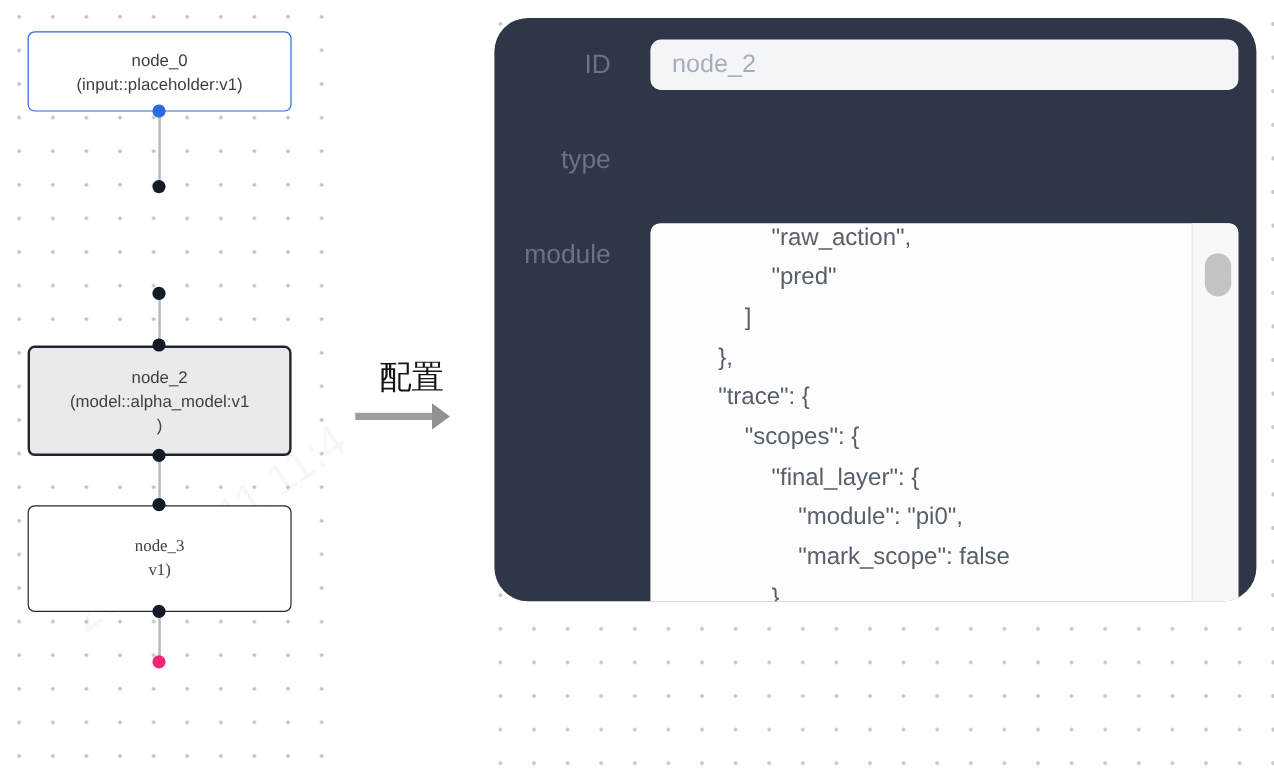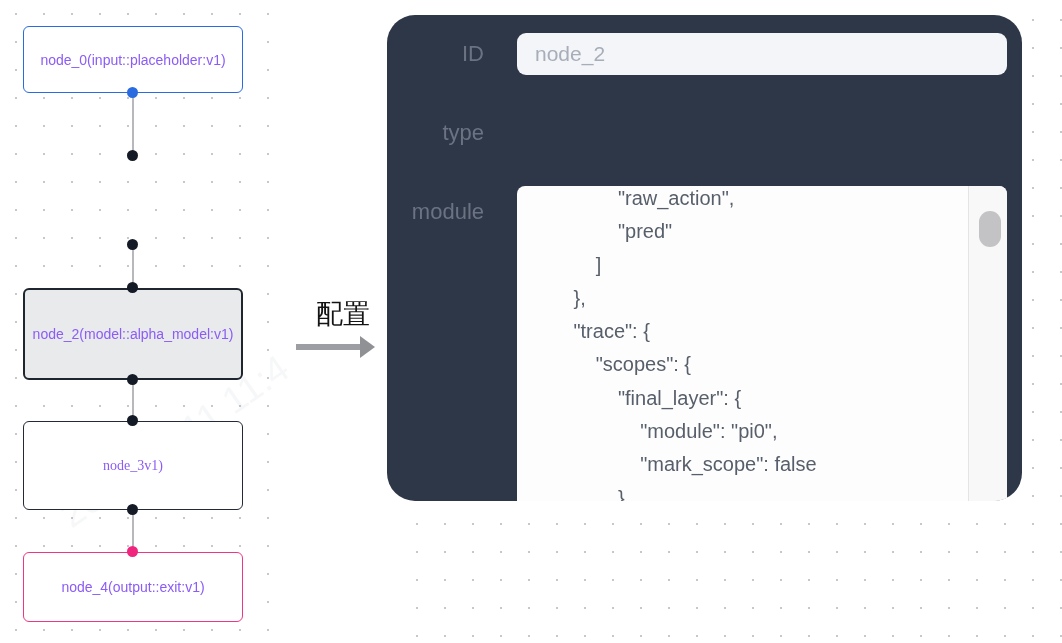--- a/index.html
+++ b/index.html
@@ -36,27 +36,27 @@
   .edge-3 { top: 510px; height: 42px; }
 
   .node {
     position: absolute;
     left: 23px;
     width: 220px;
     background: #ffffff;
     border: 1.6px solid #232a35;
     border-radius: 6px;
     display: flex;
-    flex-direction: row;
+    flex-direction: column;
     align-items: center;
     justify-content: center;
     text-align: center;
     font-size: 14px;
     line-height: 20px;
-    color: #8b5cf6;
+    color: #404040;
     padding: 2px 10px;
   }
   .node-0 { top: 26px;  height: 67px; border-color: #2a6be0; }
   .node-1 { top: 155px; height: 90px; }
   .node-2 { top: 288px; height: 92px; border-color: #20262f; border-width: 2.4px; background: #e9eaec; }
   .node-3 { top: 421px; height: 89px; font-family: Liberation Serif, serif; }
   .node-4 { top: 552px; height: 70px; border-color: #ee3685; }
 
   .handle {
     position: absolute;
@@ -93,21 +93,21 @@
     top: 336px;
     width: 0; height: 0;
     border-top: 11px solid transparent;
     border-bottom: 11px solid transparent;
     border-left: 15px solid #8f9194;
   }
 
   
   .panel {
     position: absolute;
-    left: 387px;
+    left: 412px;
     top: 15px;
     width: 635px;
     height: 486px;
     background: #2d3748;
     border-radius: 28px;
     overflow: hidden;
   }
   .f-label {
     position: absolute;
     left: 0;
@@ -225,24 +225,20 @@
     <span>node_2</span>
     <span>(model::alpha_model:v1</span>
     <span>)</span>
   </div>
 
   <div class="node node-3">
     <span>node_3</span>
     <span>v1)</span>
   </div>
 
-  <div class="node node-4">
-    <span>node_4</span>
-    <span>(output::exit:v1)</span>
-  </div>
 
   <div class="handle h-blue" style="top:87px"></div>
   <div class="handle" style="top:150px"></div>
   <div class="handle" style="top:239px"></div>
   <div class="handle" style="top:282px"></div>
   <div class="handle" style="top:374px"></div>
   <div class="handle" style="top:415px"></div>
   <div class="handle" style="top:504px"></div>
   <div class="handle h-pink" style="top:546px"></div>
 </div>

